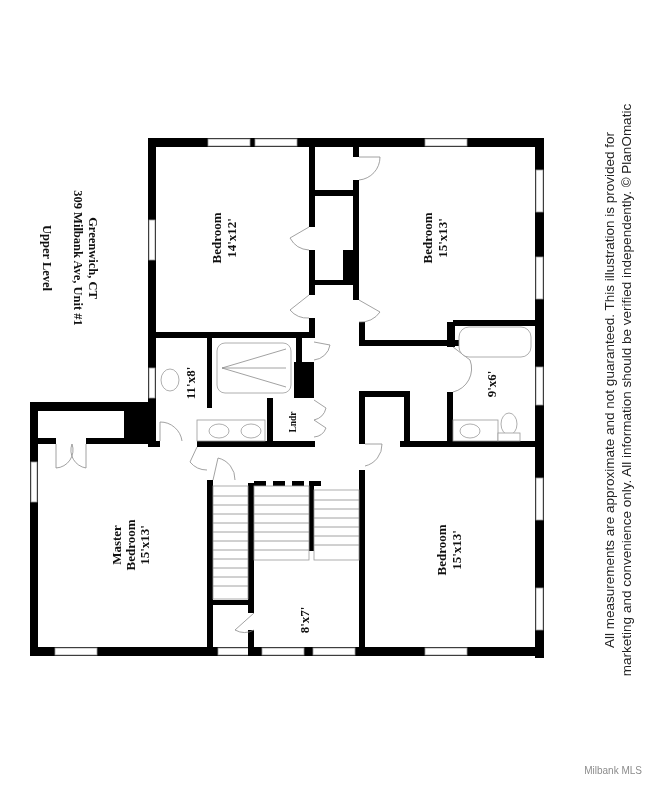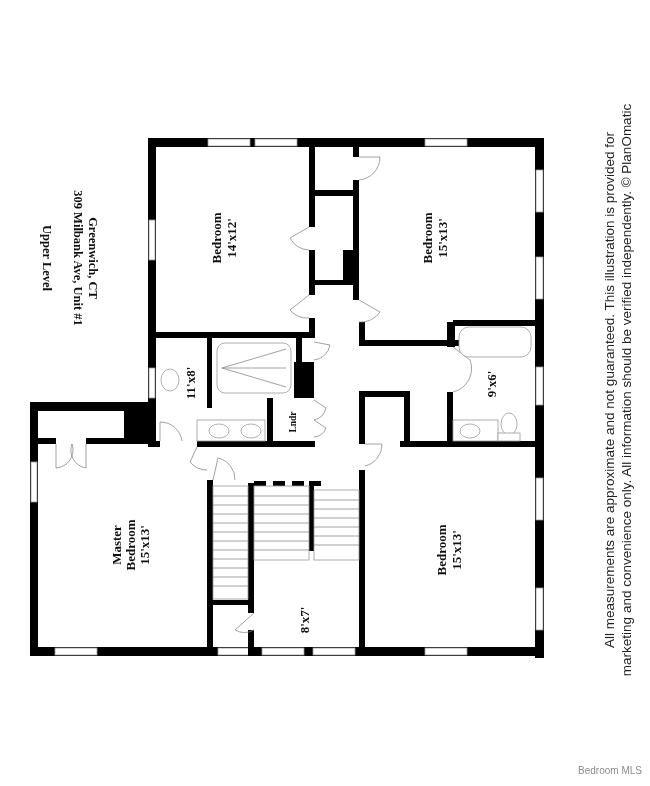--- a/index.html
+++ b/index.html
@@ -203,13 +203,13 @@
       <text class="lbl" font-size="13" text-anchor="middle" y="15">15'x13'</text>
     </g>
   </g>
 
   <g>
     <text class="disc" transform="translate(614,390) rotate(-90)" text-anchor="middle">All measurements are approximate and not guaranteed. This illustration is provided for</text>
     <text class="disc" transform="translate(631,390) rotate(-90)" text-anchor="middle">marketing and convenience only. All information should be verified independently. © PlanOmatic</text>
   </g>
 </svg>
 
-<div class="wm">Bedroom MLS</div>
+<div class="wm">Milbank MLS</div>
 
 </body></html>

